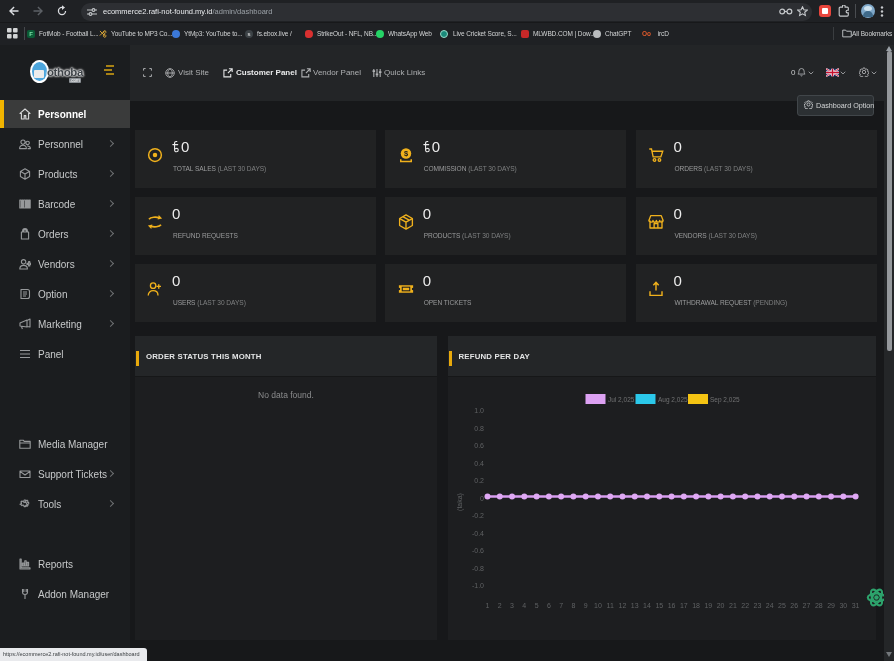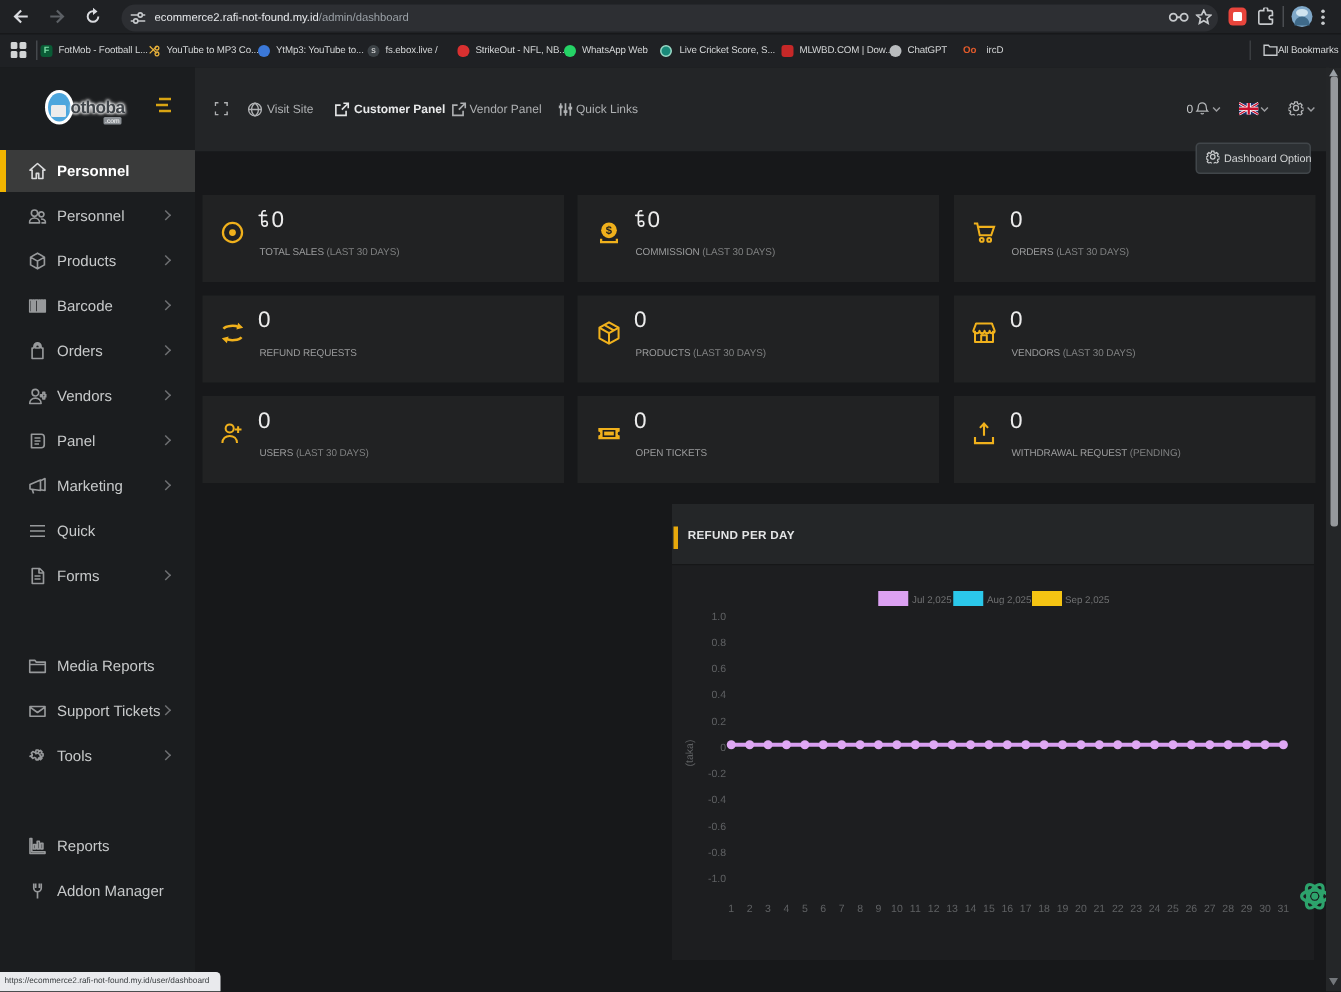--- a/index.html
+++ b/index.html
@@ -174,48 +174,41 @@
       <svg class="ic" width="12" height="12" viewBox="0 0 12 12">
         <path d="M4.6 6a2.2 2.2 0 1 0 0-4.4A2.2 2.2 0 0 0 4.6 6zM.8 11c0-2.2 1.7-3.6 3.8-3.6S8.4 8.8 8.4 11zM9.6 3.6v1.6H8v1.2h1.6V8h1.2V6.4h1.6V5.2h-1.6V3.6z" fill="none" stroke="currentColor" stroke-width="1.1" stroke-linejoin="round"></path>
       </svg>
       <span class="txt">Vendors</span>
       <span class="ch"></span>
     </div>
     <div class="mi" style="top:280px">
       <svg class="ic" width="12" height="12" viewBox="0 0 12 12">
         <path d="M2 1.5h6.5a2 2 0 0 1 2 2v5a2 2 0 0 1-2 2H2zM4 4h4M4 6h4M4 8h3" fill="none" stroke="currentColor" stroke-width="1.1" stroke-linejoin="round"></path>
       </svg>
+      <span class="txt">Option</span>
+      <span class="ch"></span>
+    </div>
+    <div class="mi" style="top:310px">
+      <svg class="ic" width="12" height="12" viewBox="0 0 12 12">
+        <path d="M1 5l7-3v7L1 8zM8 2.5L11 1v8L8 8.5M2.5 8.5L3.4 11" fill="none" stroke="currentColor" stroke-width="1.1" stroke-linejoin="round"></path>
+      </svg>
+      <span class="txt">Marketing</span>
+      <span class="ch"></span>
+    </div>
+    <div class="mi" style="top:340px">
+      <svg class="ic" width="12" height="12" viewBox="0 0 12 12">
+        <path d="M1 2.5h10M1 6h10M1 9.5h10" fill="none" stroke="currentColor" stroke-width="1.1" stroke-linejoin="round"></path>
+      </svg>
       <span class="txt">Panel</span>
-      <span class="ch"></span>
-    </div>
-    <div class="mi" style="top:310px">
-      <svg class="ic" width="12" height="12" viewBox="0 0 12 12">
-        <path d="M1 5l7-3v7L1 8zM8 2.5L11 1v8L8 8.5M2.5 8.5L3.4 11" fill="none" stroke="currentColor" stroke-width="1.1" stroke-linejoin="round"></path>
-      </svg>
-      <span class="txt">Marketing</span>
-      <span class="ch"></span>
-    </div>
-    <div class="mi" style="top:340px">
-      <svg class="ic" width="12" height="12" viewBox="0 0 12 12">
-        <path d="M1 2.5h10M1 6h10M1 9.5h10" fill="none" stroke="currentColor" stroke-width="1.1" stroke-linejoin="round"></path>
-      </svg>
-      <span class="txt">Quick</span>
-    </div>
-    <div class="mi" style="top:370px">
-      <svg class="ic" width="12" height="12" viewBox="0 0 12 12">
-        <path d="M2.5 1h5l2.5 2.5V11h-7.5zM7 1v3h3M4 6h4M4 8h4" fill="none" stroke="currentColor" stroke-width="1.1" stroke-linejoin="round"></path>
-      </svg>
-      <span class="txt">Forms</span>
-      <span class="ch"></span>
     </div>
     <div class="mi" style="top:430px">
       <svg class="ic" width="12" height="12" viewBox="0 0 12 12">
         <path d="M.8 2.2h3.4l1 1.2h6v6.8H.8zM.8 5h10.4" fill="none" stroke="currentColor" stroke-width="1.1" stroke-linejoin="round"></path>
       </svg>
-      <span class="txt">Media Reports</span>
+      <span class="txt">Media Manager</span>
     </div>
     <div class="mi" style="top:460px">
       <svg class="ic" width="12" height="12" viewBox="0 0 12 12">
         <path d="M1 3h10v6.5H1zM1 3.4L6 7l5-3.6" fill="none" stroke="currentColor" stroke-width="1.1" stroke-linejoin="round"></path>
       </svg>
       <span class="txt">Support Tickets</span>
       <span class="ch"></span>
     </div>
     <div class="mi" style="top:490px">
       <svg class="ic" width="12" height="12" viewBox="0 0 12 12">
@@ -390,20 +383,27 @@
       <svg class="cic" width="18" height="18" viewBox="0 0 24 24">
         <g fill="none" stroke="#f0b11c" stroke-width="1.9">
           <path d="M12 14V3.5M8.4 7L12 3.2 15.6 7"></path>
           <path d="M4 15v5.5h16V15"></path>
         </g>
       </svg>
       <div class="val">0</div>
       <div class="lbl">WITHDRAWAL REQUEST <span style="color:#7f8081">(PENDING)</span></div>
     </div>
 
+<div class="panel" style="left:135px;width:302px">
+ <div class="phead">
+        <span class="pbar"></span>
+        <span class="ptitle">ORDER STATUS THIS MONTH</span>
+      </div>
+ <div class="abs" style="left:0;top:54px;width:302px;text-align:center;font-size:8.5px;color:#8b8c8d">No data found.</div>
+</div>
 <div class="panel" style="left:447.5px;width:428px">
  <div class="phead">
         <span class="pbar"></span>
         <span class="ptitle">REFUND PER DAY</span>
       </div>
  <div id="chart" class="abs" style="left:0;top:41px;width:428px;height:263px"><svg width="428" height="263" viewBox="0 0 428 263">
           <rect x="137.5" y="17" width="20" height="10" fill="#dca1f2"></rect>
           <text x="160" y="25" font-size="6.5" fill="#707172">Jul 2,025</text>
           <rect x="187.5" y="17" width="20" height="10" fill="#2bc8ea"></rect>
           <text x="210" y="25" font-size="6.5" fill="#707172">Aug 2,025</text>

